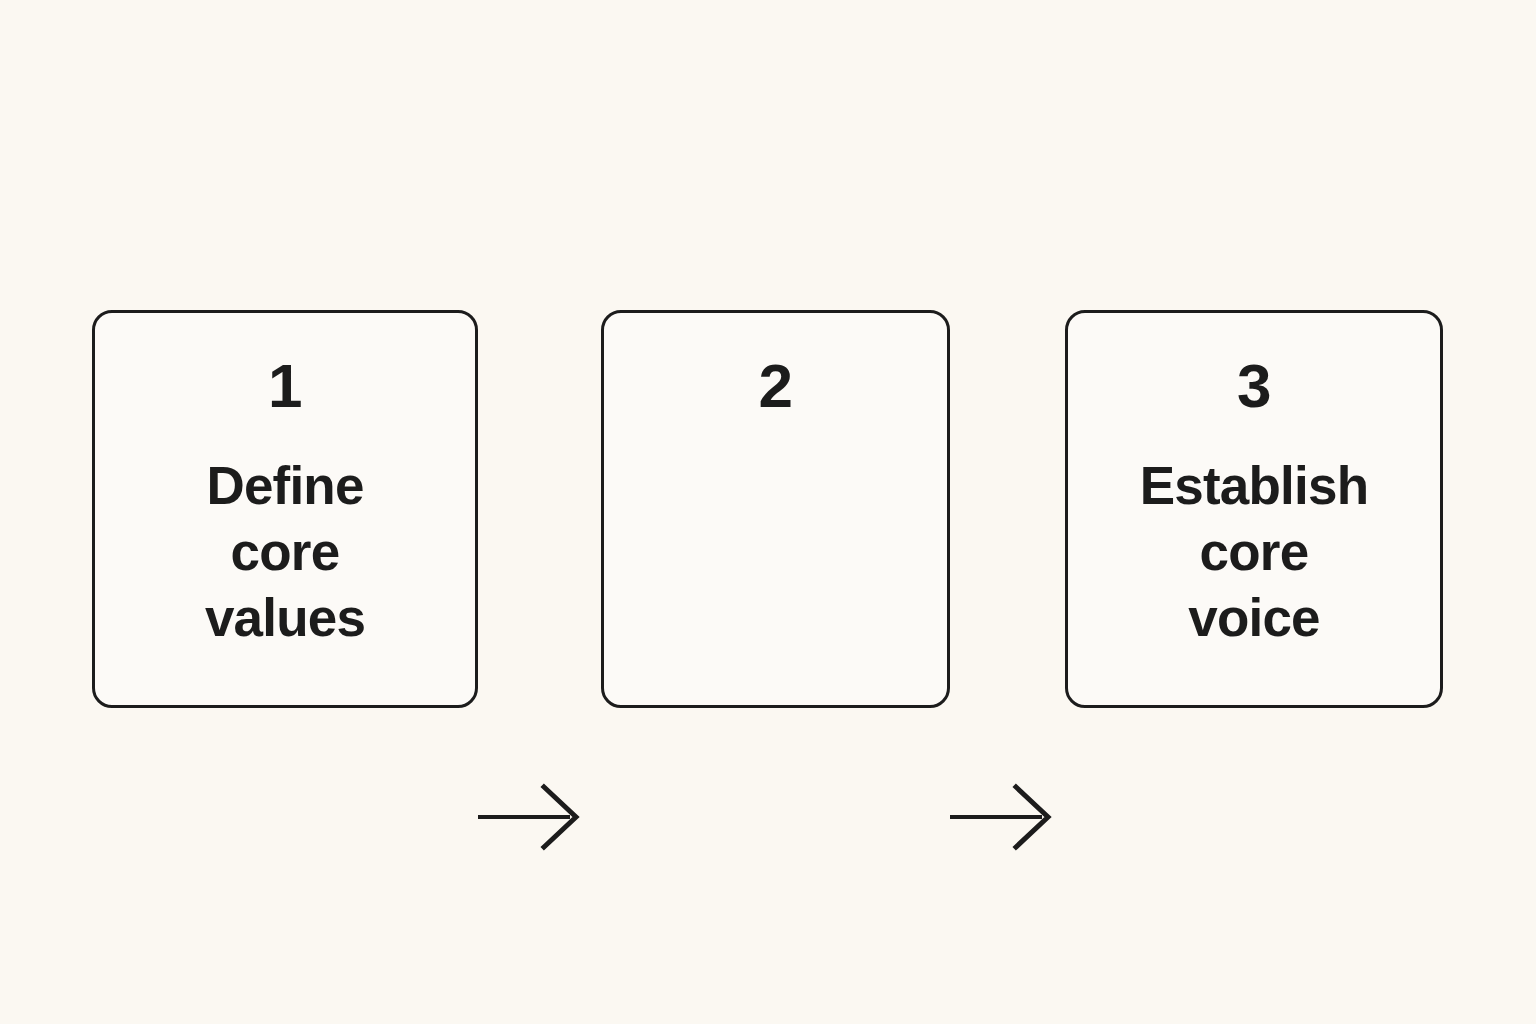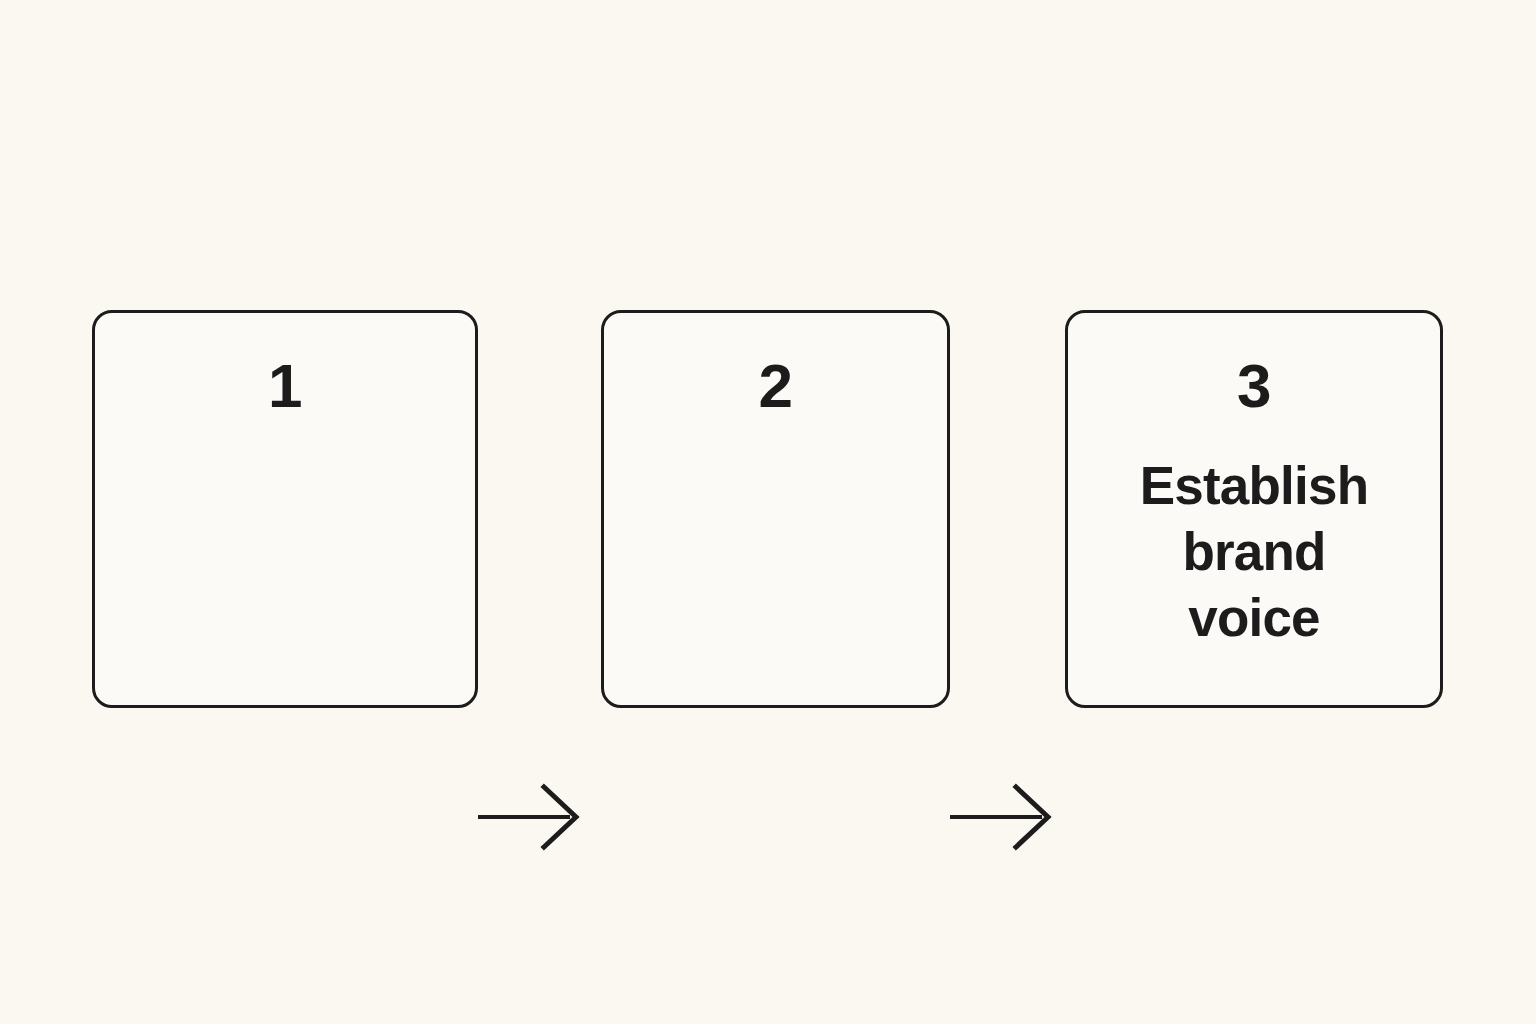--- a/index.html
+++ b/index.html
@@ -74,20 +74,23 @@
 </style>
 </head>
 <body>
 
 <div id="canvas">
 
   <div class="flow-row">
 
     <div class="step-box box-1">
       <div class="step-number">1</div>
+      <div class="step-label">Define
+core
+values</div>
     </div>
 
     <div class="flow-arrow arrow-1">
       <svg width="104" height="88" viewBox="0 0 104 88">
         <line x1="0" y1="44" x2="92" y2="44" stroke="#1c1c1c" stroke-width="4"></line>
         <polyline points="66,14 98,44 66,74" fill="none" stroke="#1c1c1c" stroke-width="5" stroke-linecap="square" stroke-linejoin="miter"></polyline>
       </svg>
     </div>
 
     <div class="step-box box-2">
@@ -97,18 +100,18 @@
     <div class="flow-arrow arrow-2">
       <svg width="104" height="88" viewBox="0 0 104 88">
         <line x1="0" y1="44" x2="92" y2="44" stroke="#1c1c1c" stroke-width="4"></line>
         <polyline points="66,14 98,44 66,74" fill="none" stroke="#1c1c1c" stroke-width="5" stroke-linecap="square" stroke-linejoin="miter"></polyline>
       </svg>
     </div>
 
     <div class="step-box box-3">
       <div class="step-number">3</div>
       <div class="step-label">Establish
-brand
+core
 voice</div>
     </div>
 
   </div>
 </div>
 
 </body></html>

